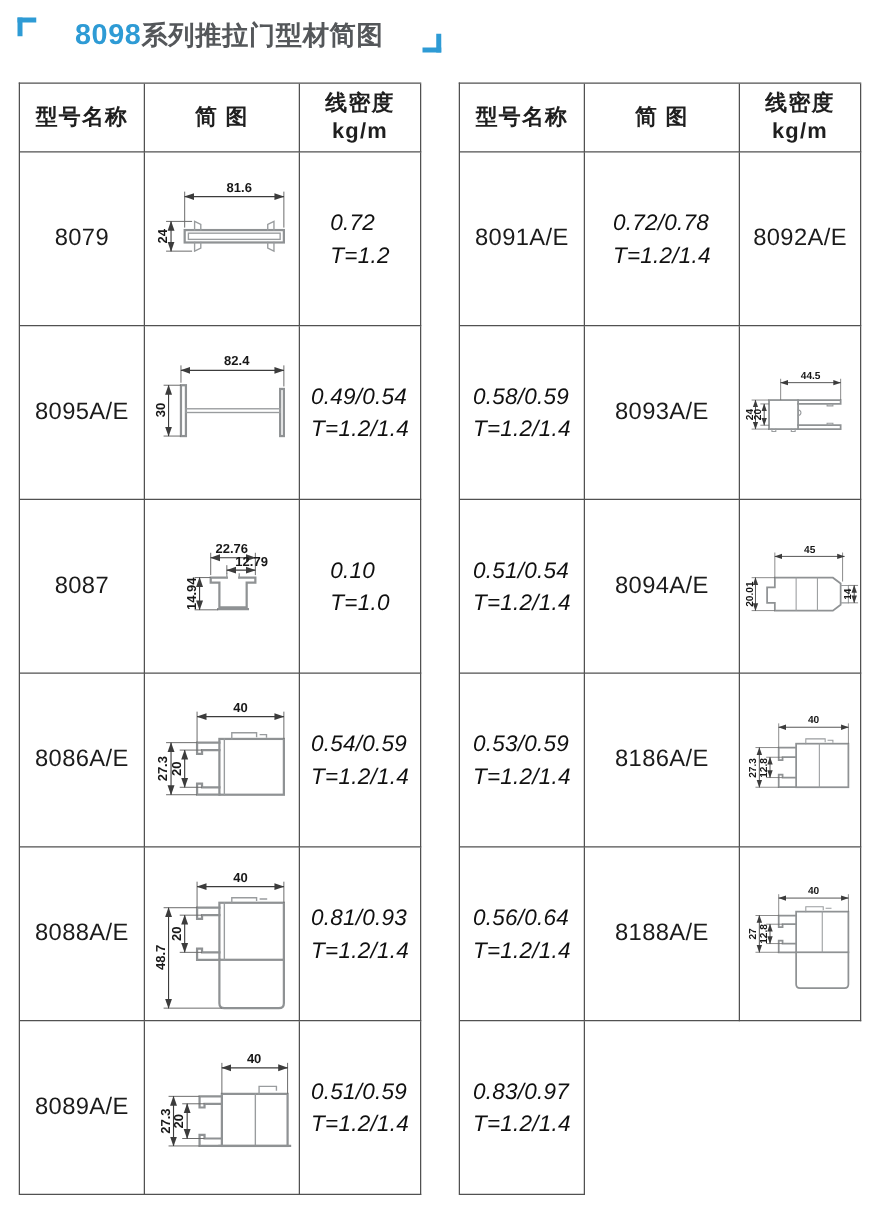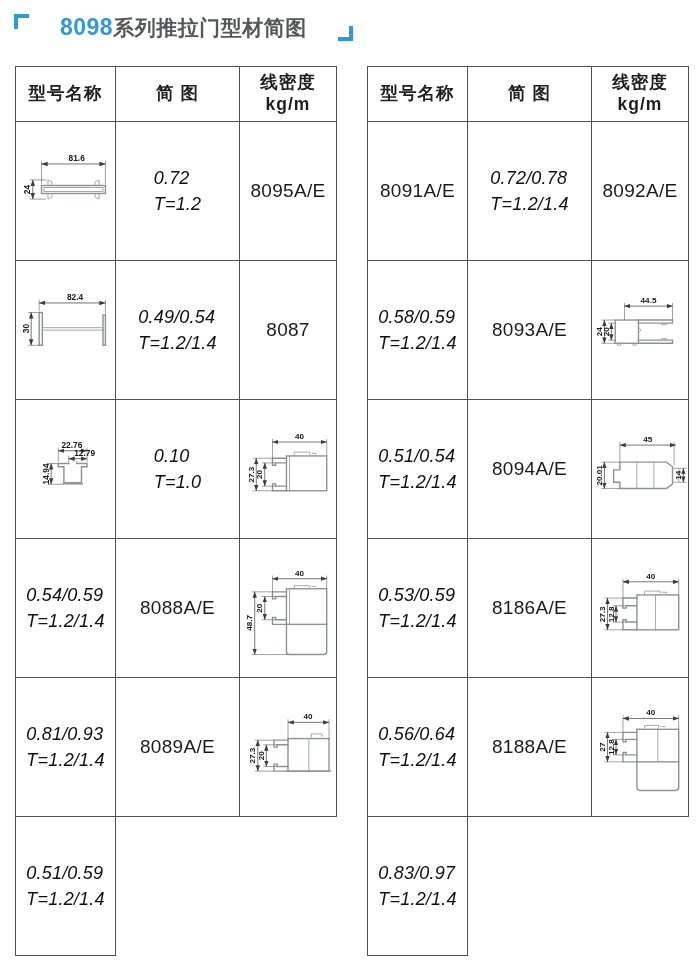--- a/index.html
+++ b/index.html
@@ -54,20 +54,21 @@
     <div class="spec-table">
       <div class="c hd">型号名称</div>
       <div class="c hd">简 图</div>
       <div class="c hd">
           <div>
             <div>线密度</div>
             <div>kg/m</div>
           </div>
         </div>
 
+      <div class="c model">8079</div>
       <div class="c diag">
         <svg width="124" height="139" viewBox="0 0 124 139">
           <g>
             <rect class="prof" x="32" y="62" width="80" height="10"></rect>
             <rect class="prof2" x="35" y="64.5" width="74" height="5"></rect>
             <path class="prof2" d="M40,62 V55 L45,57.5 V62 M104,62 V55 L99,57.5 V62 M40,72 V79 L45,76.5 V72 M104,72 V79 L99,76.5 V72"></path>
           </g>
           <g>
             <path class="ext" d="M32,60 V31 M112,60 V31 M38,55 H17 M38,79 H17"></path>
             <line class="dim" x1="32" y1="35" x2="112" y2="35" marker-start="url(#ah)" marker-end="url(#ah)"></line>
@@ -127,20 +128,21 @@
           </g>
         </svg>
       </div>
       <div class="c den">
           <div>
             <div>0.10</div>
             <div>T=1.0</div>
           </div>
         </div>
 
+      <div class="c model">8086A/E</div>
       <div class="c diag">
         <svg width="124" height="139" viewBox="0 0 124 139">
           <g>
             <rect class="prof" x="60" y="52" width="52" height="45"></rect>
             <line class="prof2" x1="64" y1="52" x2="64" y2="97"></line>
             <path class="prof" d="M60,55 H42 V64 H46 V61 H60"></path>
             <path class="prof" d="M60,97 H42 V88 H46 V91 H60"></path>
             <path class="prof2" d="M70,52 V47 H90 V50 M93,48.5 H98 V50.5"></path>
           </g>
           <g>

